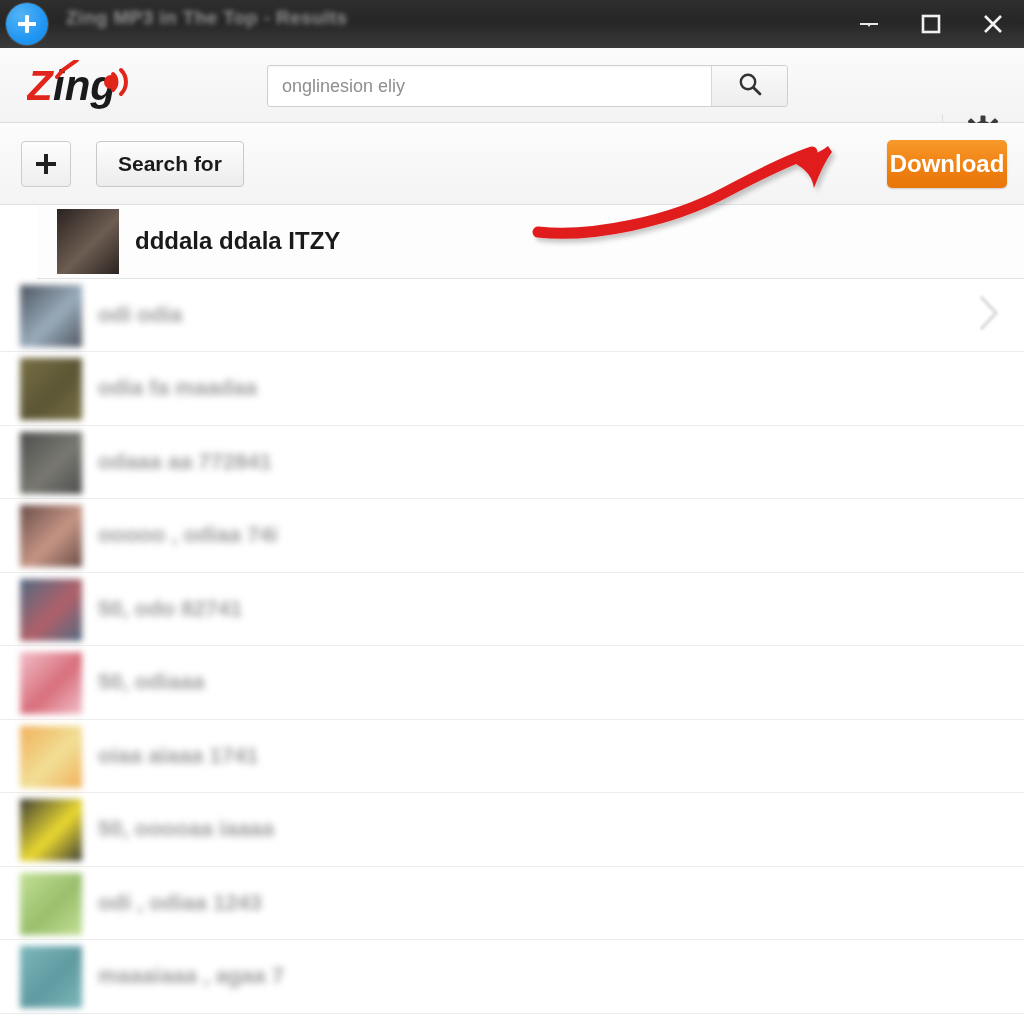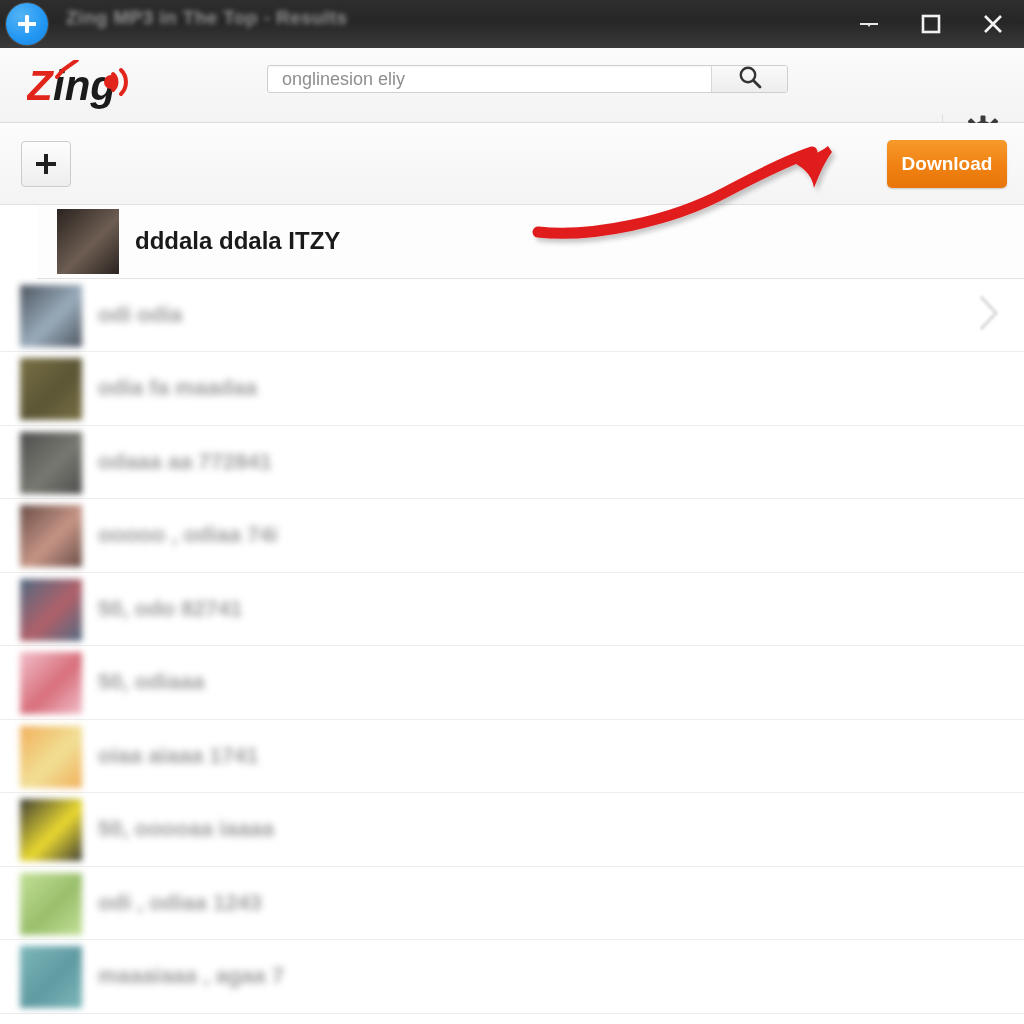--- a/index.html
+++ b/index.html
@@ -53,21 +53,21 @@
     display: flex; align-items: center;
   }
   .logo {
     position: absolute; left: 27px; top: 12px;
     width: 120px; height: 52px;
   }
   .logo svg { display:block; }
 
   .searchwrap {
     position: absolute; left: 267px; top: 17px;
-    width: 521px; height: 28px;
+    width: 521px; height: 42px;
     display: flex;
     border: 1px solid #cfcfcf; border-radius: 3px;
     background: #fff;
     box-shadow: inset 0 1px 2px rgba(0,0,0,.04);
   }
   .searchinput {
     flex: 1; height: 100%;
     border: none; outline: none; background: transparent;
     padding: 0 14px;
     font-family: "Liberation Sans", sans-serif;
@@ -121,21 +121,21 @@
     display: flex; align-items: center; justify-content: center;
     font-size: 21px; font-weight: 700; color: #1b1b1b;
     cursor: pointer;
   }
   .btn-download {
     position: absolute; left: 887px; top: 140px;
     width: 120px; height: 48px;
     background: linear-gradient(to bottom, #f79a2b 0%, #f08112 55%, #e8760a 100%);
     border-radius: 5px;
     display: flex; align-items: center; justify-content: center;
-    color: #ffffff; font-size: 19px; font-weight: 700;
+    color: #ffffff; font-size: 24px; font-weight: 700;
     box-shadow: 0 1px 2px rgba(0,0,0,.18);
     cursor: pointer; z-index: 6;
   }
 
   
   .arrow { position: absolute; left: 520px; top: 130px; z-index: 7; pointer-events: none; }
 
   
   .results { position: absolute; top: 205px; left: 0; width: 1024px; height: 819px; background:#fff; }
   .row {
@@ -263,20 +263,23 @@
     </div>
   </div>
 
   <div class="toolbar">
     <div class="btn-plus">
       <svg width="26" height="26" viewBox="0 0 26 26" aria-hidden="true">
         <rect x="11" y="3" width="4" height="20" fill="#202020"></rect>
         <rect x="3" y="11" width="20" height="4" fill="#202020"></rect>
       </svg>
     </div>
+    <div class="btn-searchfor">
+      <span>Search for</span>
+    </div>
   </div>
 
   <div class="btn-download">
     <span>Download</span>
   </div>
 
   <div class="arrow">
     <svg width="340" height="120" viewBox="0 0 340 120" aria-hidden="true">
       <defs>
         <filter id="ashadow" x="-20%" y="-20%" width="150%" height="150%">

